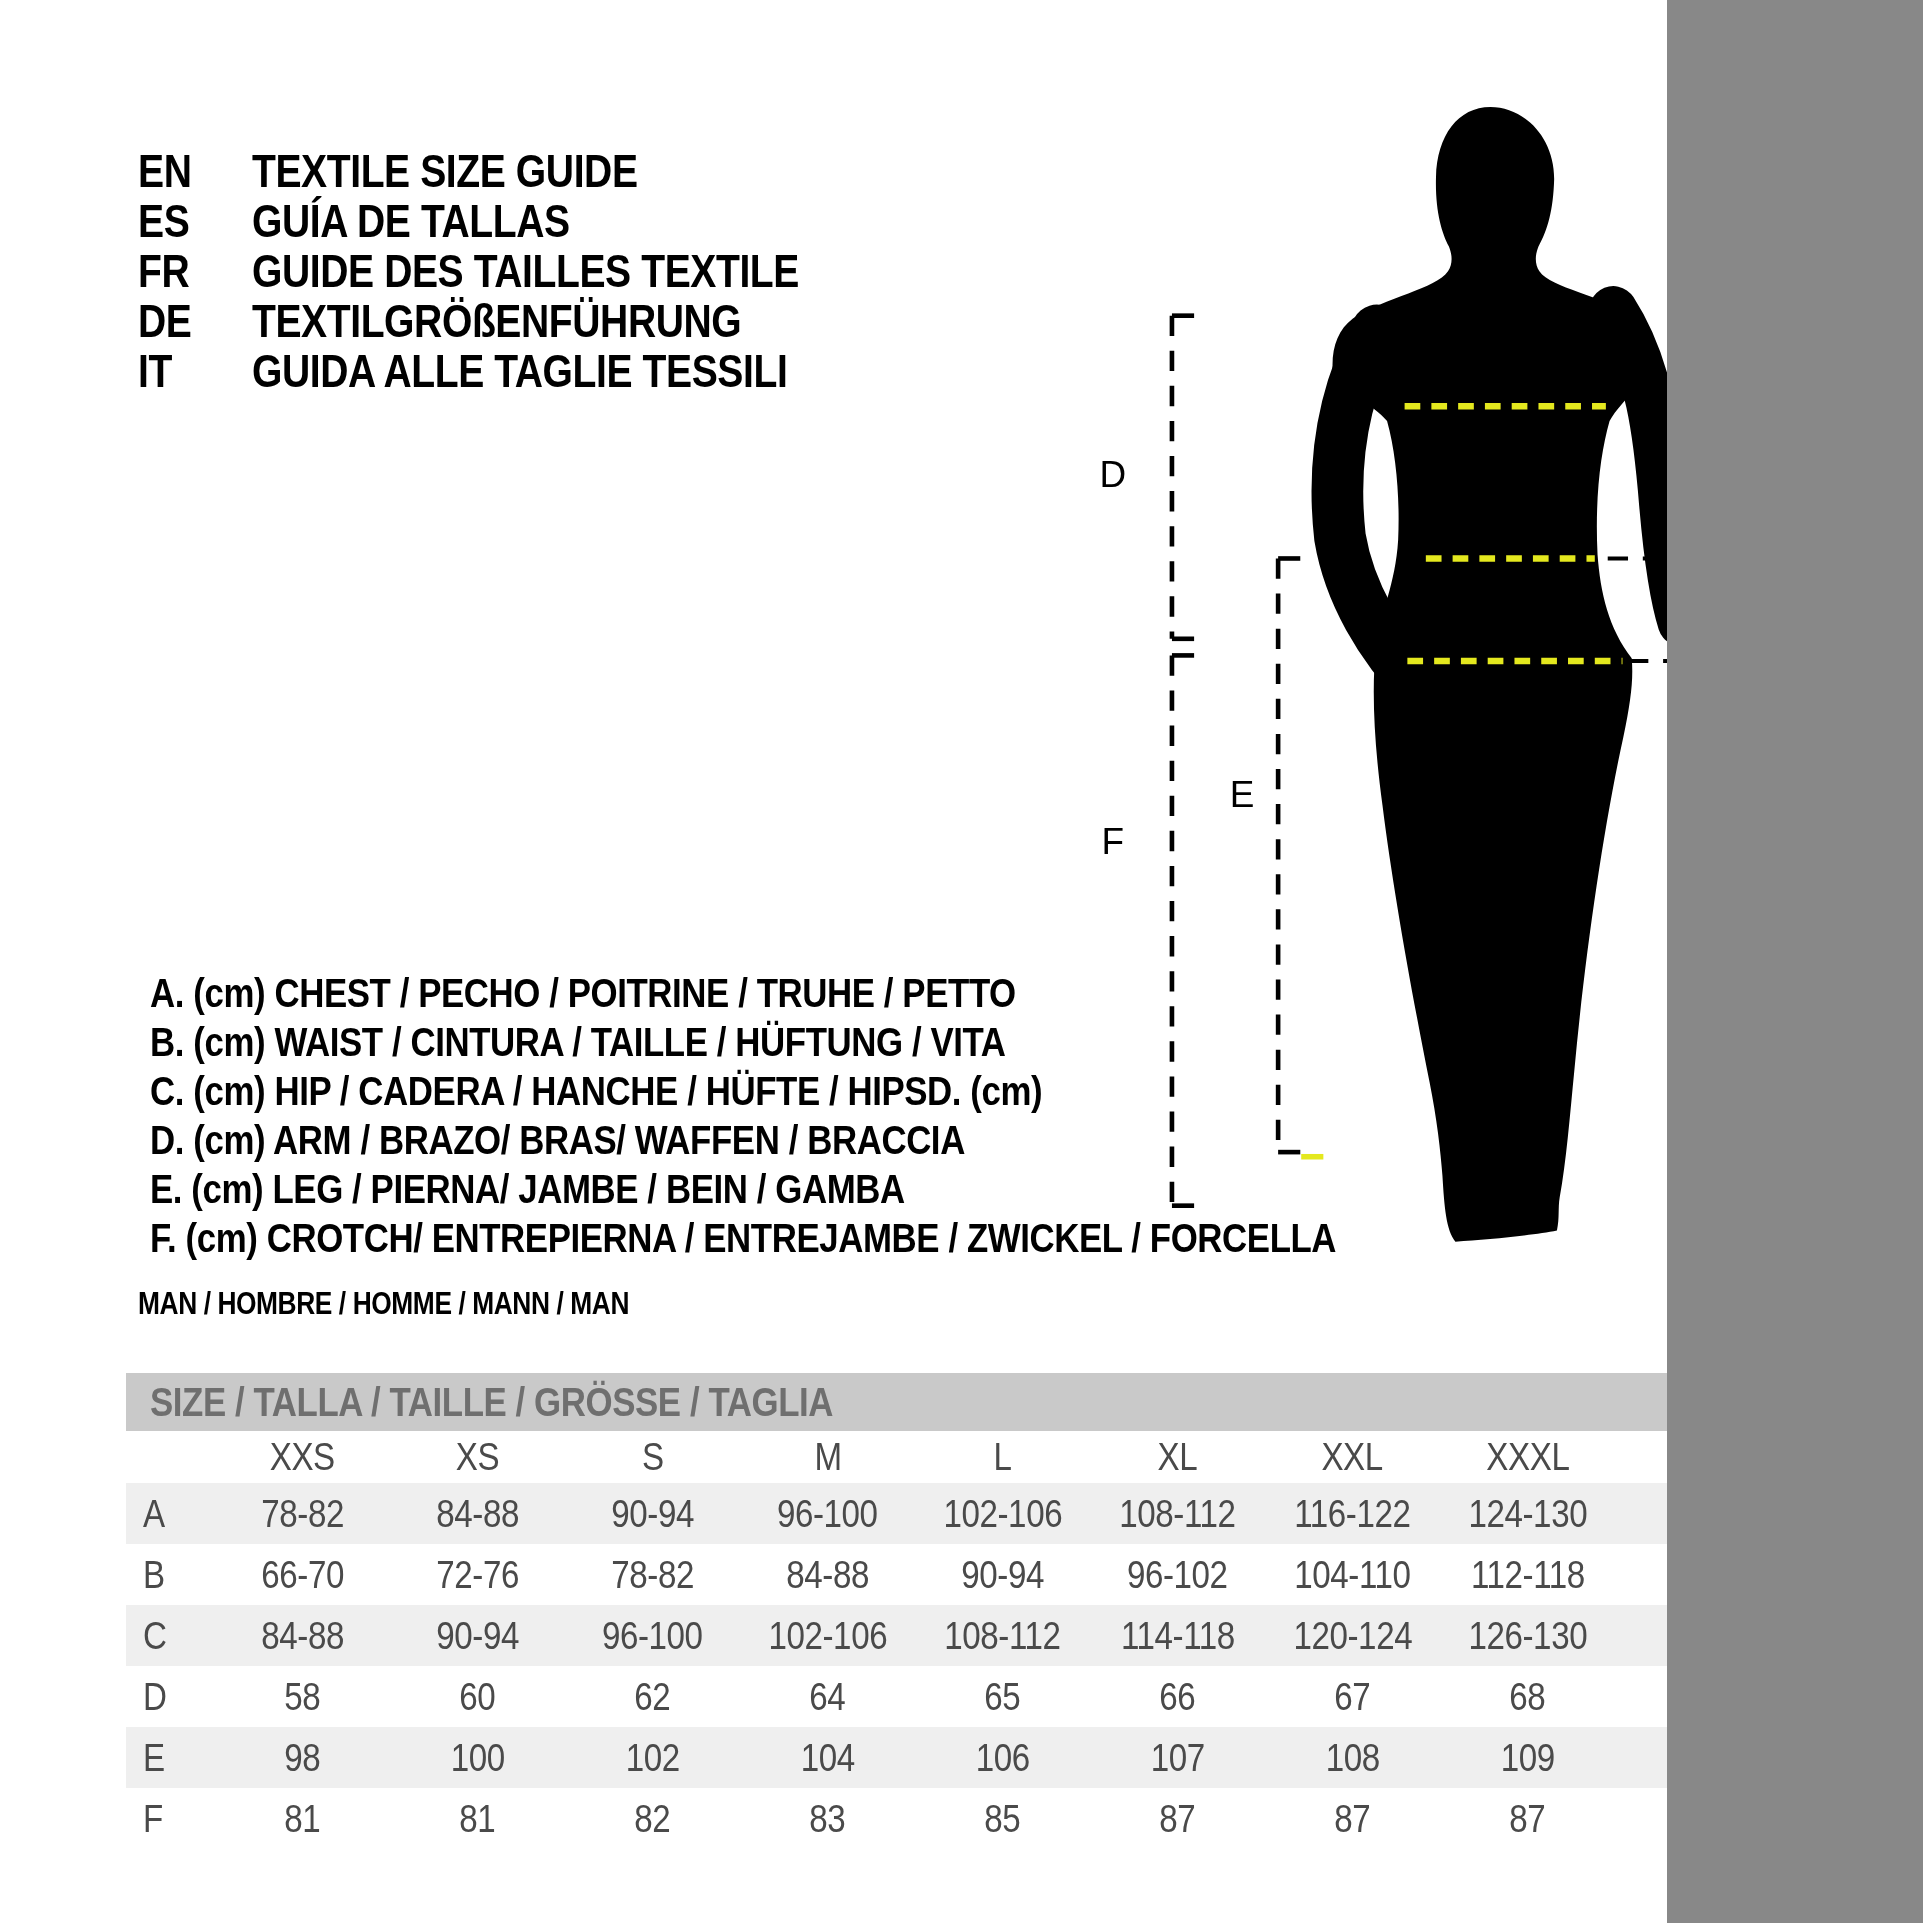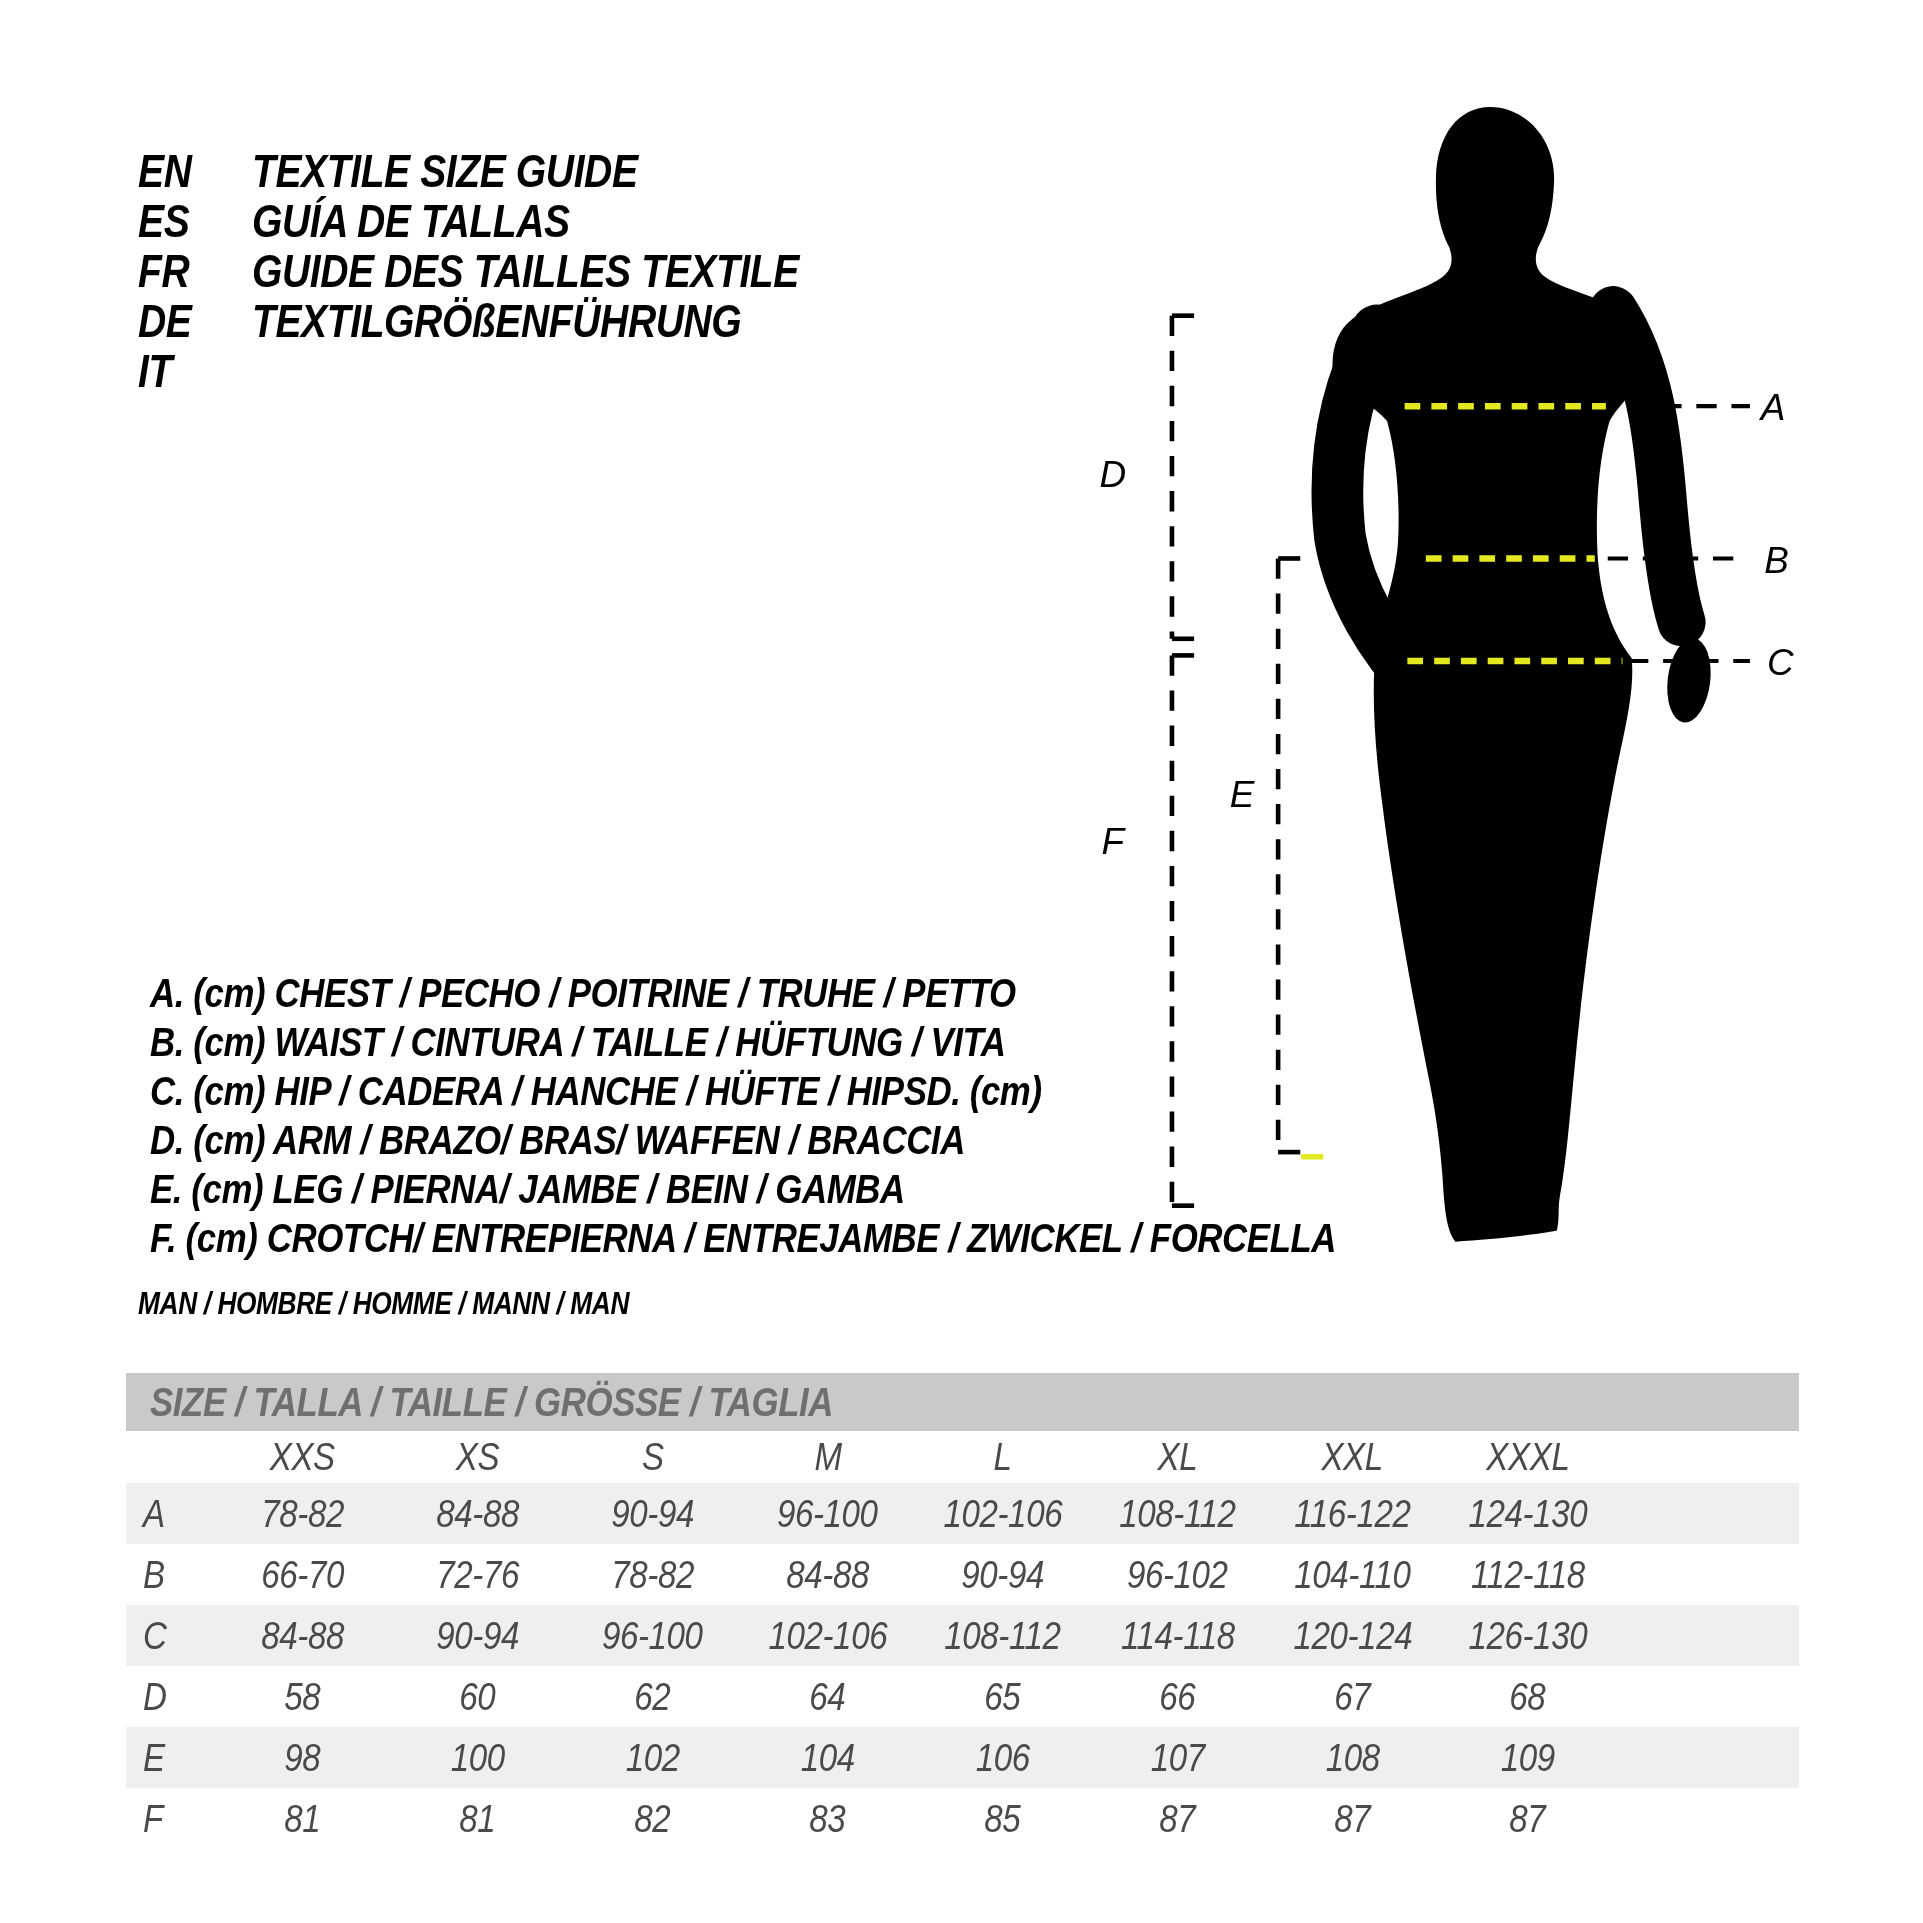--- a/index.html
+++ b/index.html
@@ -1,17 +1,17 @@
 <!DOCTYPE html>
 <html style="--page-bg: #ffffff; --silhouette: #000000; --dash: #000000; --accent-yellow: #e4e81e; --table-title-bg: #c9c9c9; --table-title-text: #6f6f6f; --row-stripe: #efefef; --table-text: #4a4a4a;font-size:14.8px"><head>
 <meta charset="utf-8">
 <style>
   html,body{margin:0;padding:0;background:#888;}
-  #canvas{position:relative;width:1923px;height:1923px;background:var(--page-bg,#fff);
-          overflow:hidden;font-family:"Liberation Sans", sans-serif;color:#000;font-style:italic;}
+  #canvas{position:relative;width:1667px;height:1923px;background:var(--page-bg,#fff);
+          overflow:hidden;font-family:"Liberation Sans", sans-serif;color:#000;}
   .abs{position:absolute;}
   
   .sqL{display:inline-block;transform:scaleX(.85);transform-origin:0 50%;white-space:nowrap;letter-spacing:-0.5px;}
   .sqC{display:inline-block;transform:scaleX(.85);transform-origin:50% 50%;white-space:nowrap;letter-spacing:-0.5px;}
 
   
   .lang-list{left:138px;top:146px;font-size:46px;font-weight:bold;}
   .lrow{display:flex;height:50px;align-items:center;}
   .lcode{width:114px;flex:0 0 auto;}
 
@@ -57,20 +57,21 @@
     <span><span class="sqL">GUIDE DES TAILLES TEXTILE</span></span>
   </div>
 
   <div class="lrow">
     <span class="lcode"><span class="sqL">DE</span></span>
     <span><span class="sqL">TEXTILGRÖßENFÜHRUNG</span></span>
   </div>
 
   <div class="lrow">
     <span class="lcode"><span class="sqL">IT</span></span>
+    <span><span class="sqL">GUIDA ALLE TAGLIE TESSILI</span></span>
   </div>
 </div>
 
   <div class="abs legend">
   <div class="lg-row">
     <span class="sqL">A. (cm) CHEST / PECHO / POITRINE / TRUHE / PETTO</span>
   </div>
 
   <div class="lg-row">
     <span class="sqL">B. (cm) WAIST / CINTURA / TAILLE / HÜFTUNG / VITA</span>

